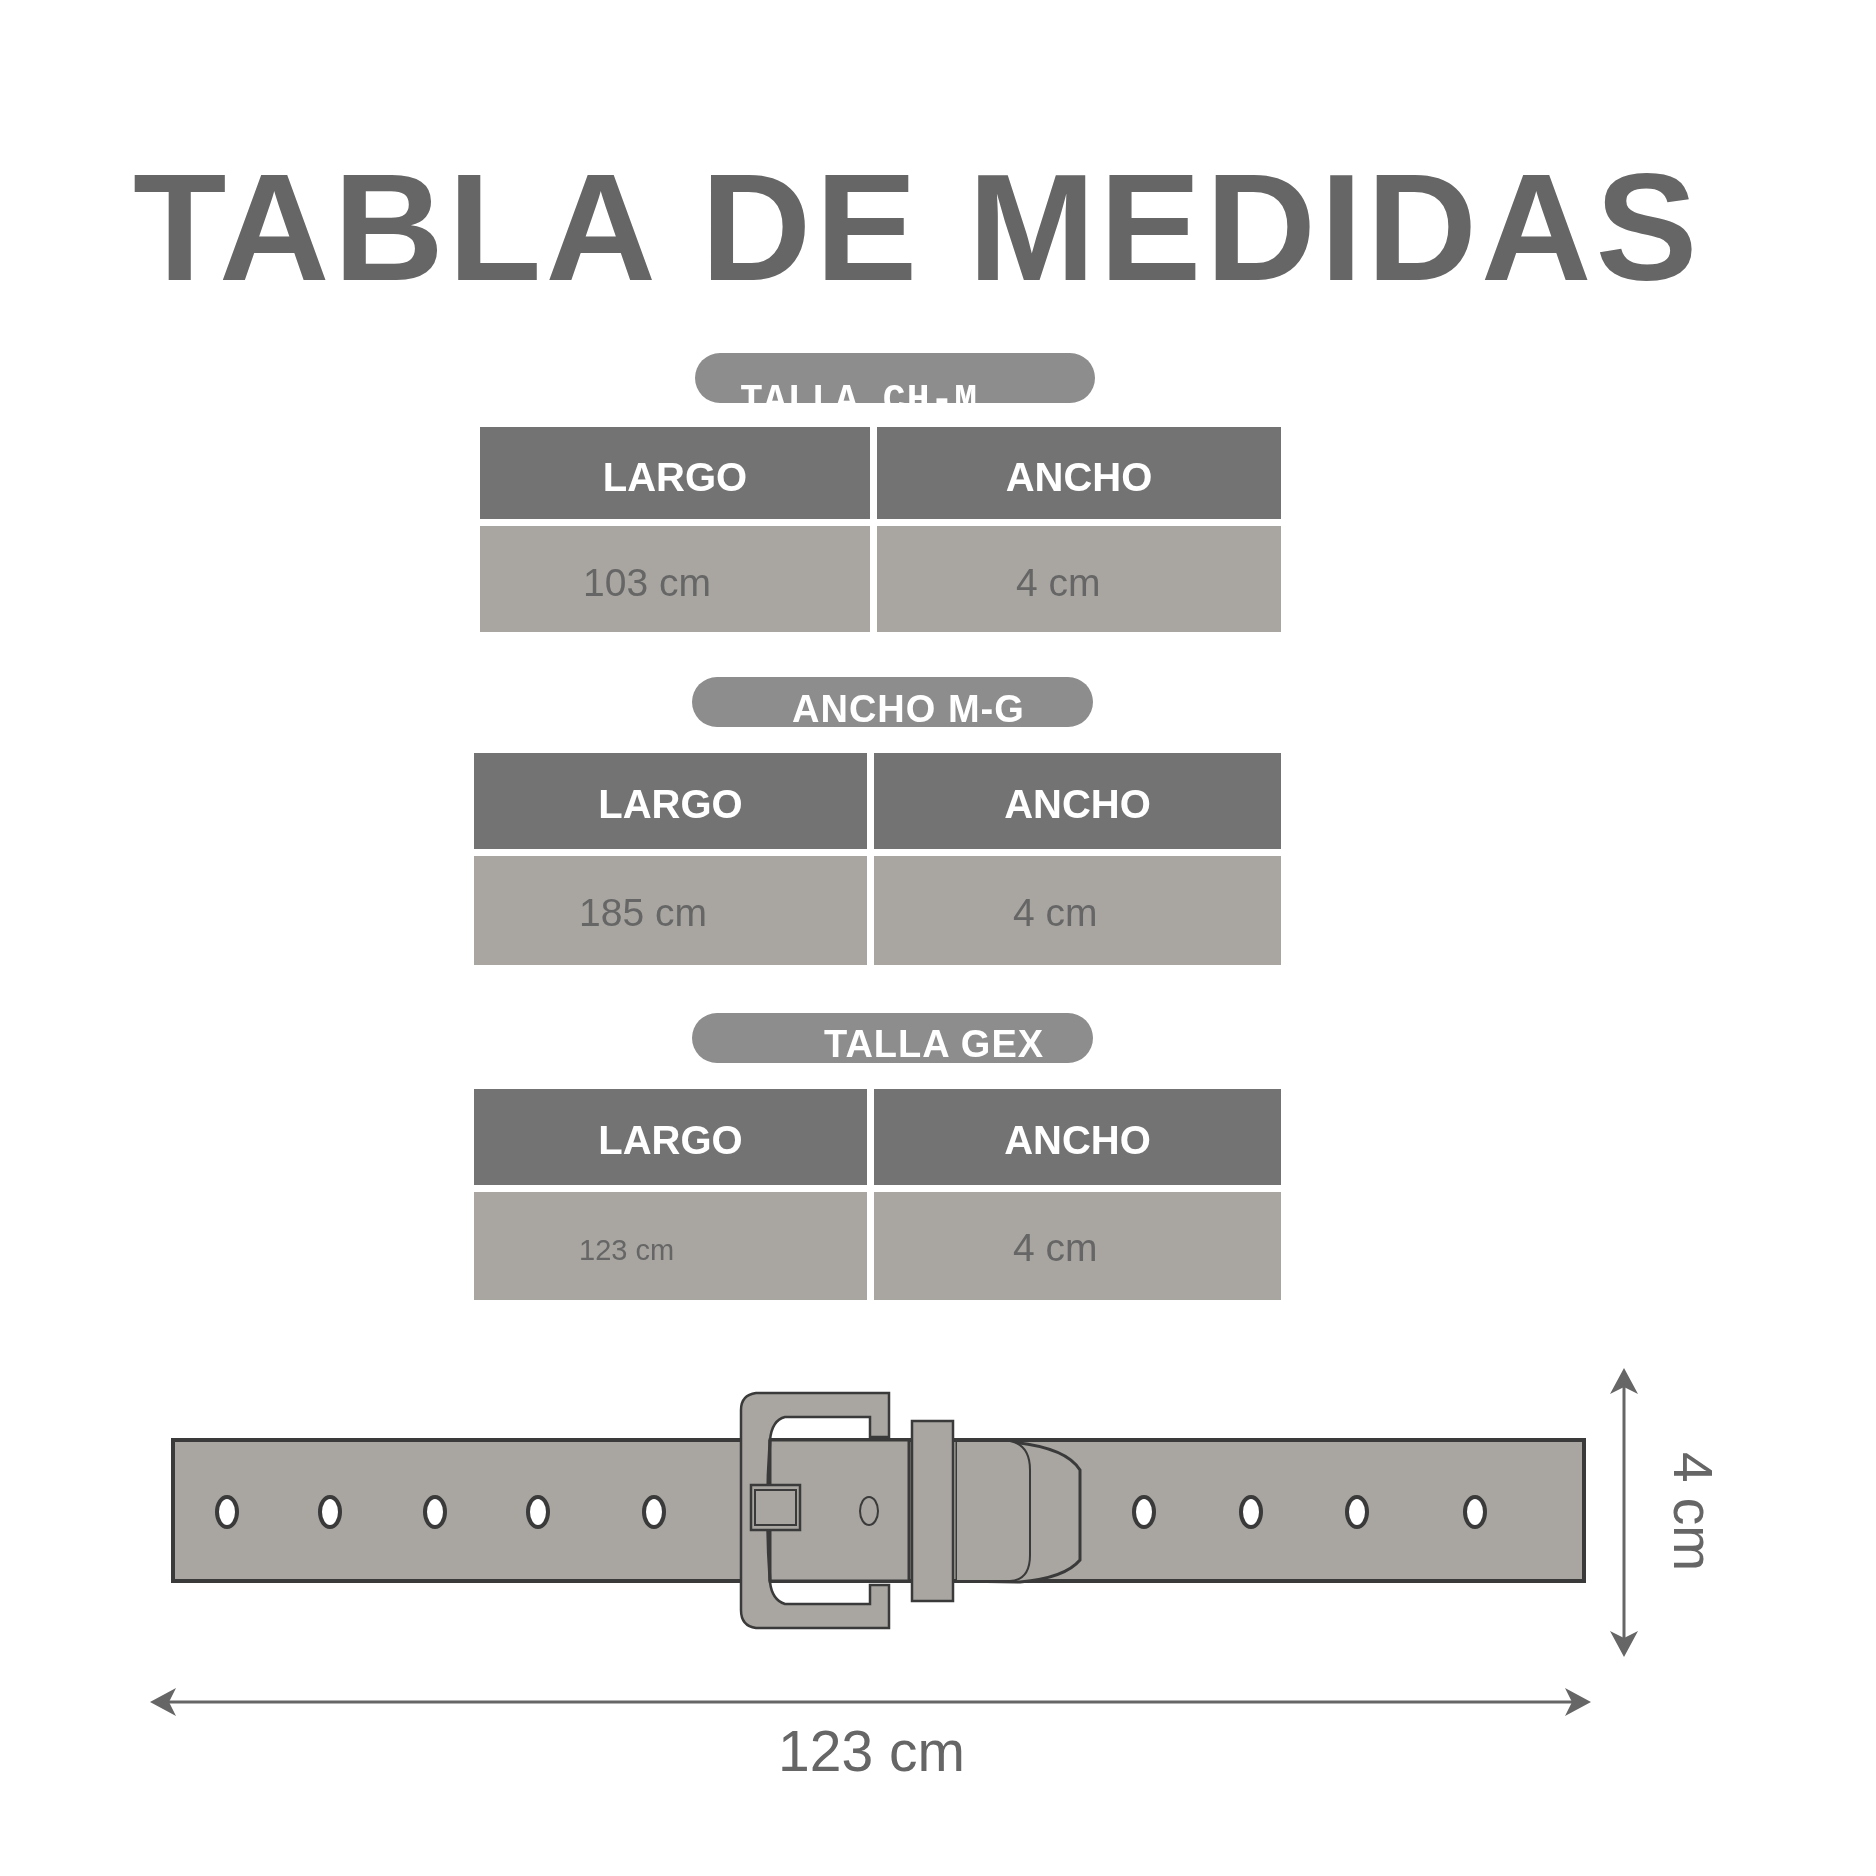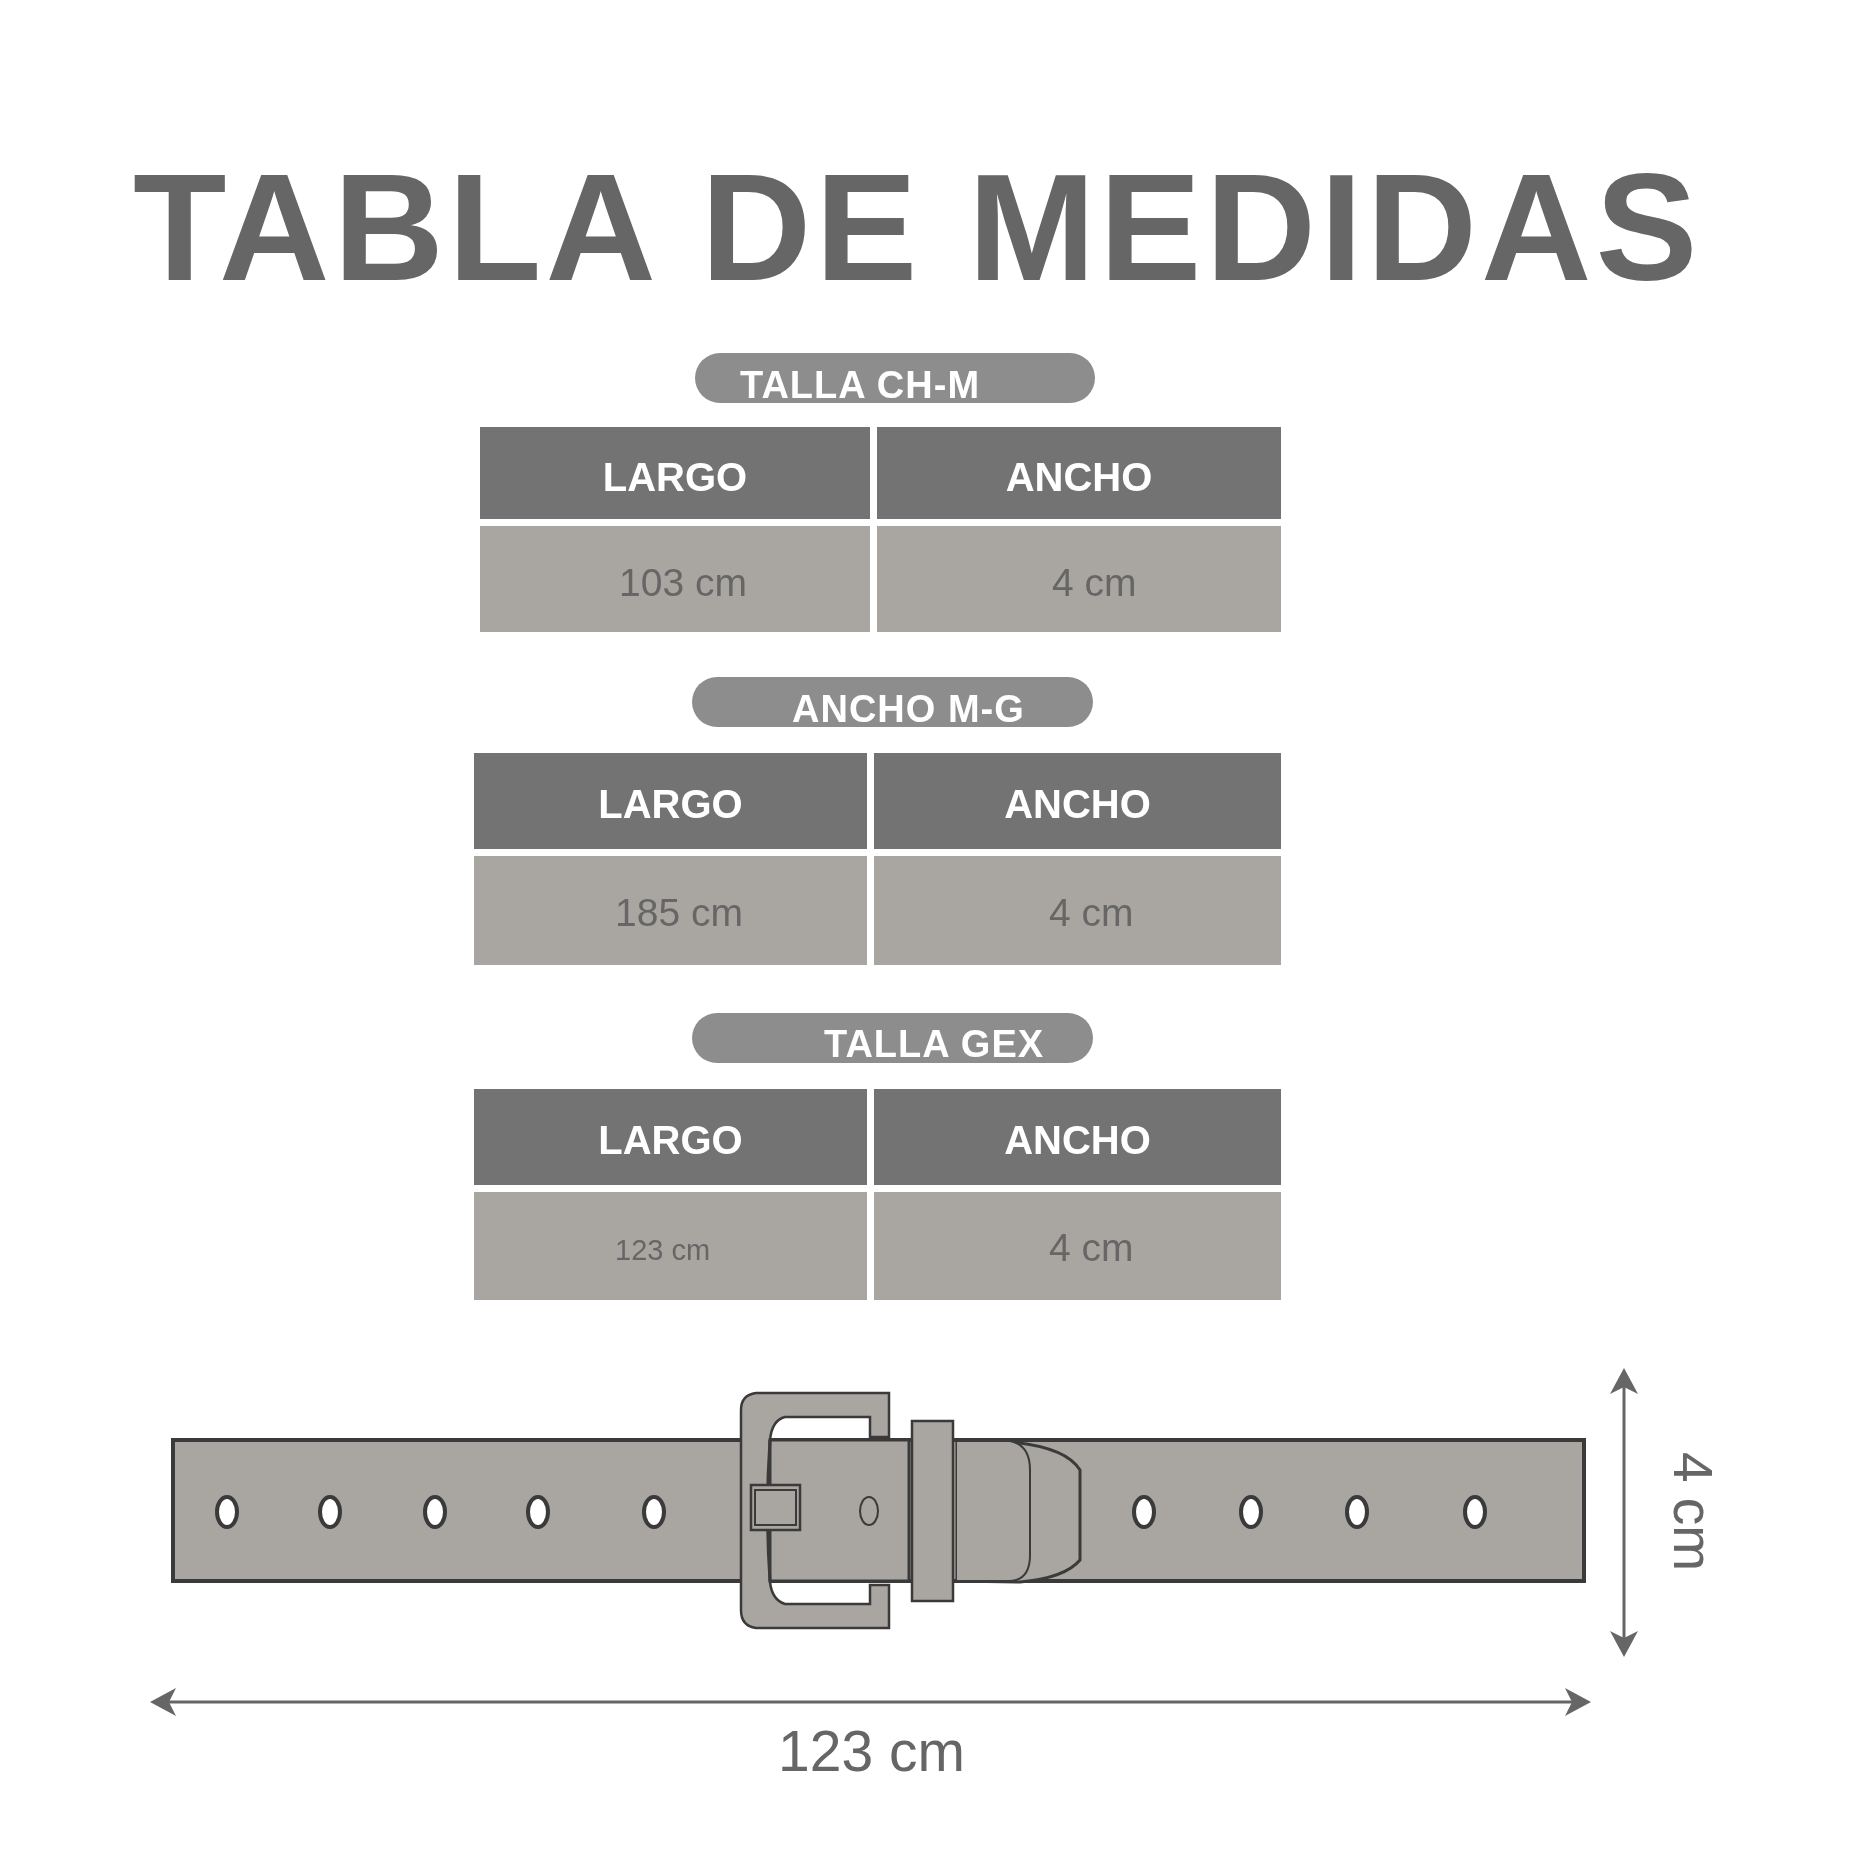--- a/index.html
+++ b/index.html
@@ -9,32 +9,32 @@
   .title { left:133px; top:150px; font-size:153px; font-weight:bold; color:#666666;
            letter-spacing:4px; white-space:nowrap; line-height:1;text-align:center; }
   .pill { position:absolute; background:#8e8d8d; border-radius:26px; height:50px; }
   .pill-text { position:absolute; color:#ffffff; font-weight:bold; font-size:38px;
                line-height:1; white-space:nowrap; letter-spacing:1px; }
   .cell { position:absolute; }
   .hdr { background:#737373; }
   .dat { background:#a9a6a1; }
   .hdr-text { position:absolute; color:#ffffff; font-weight:bold; font-size:40px;
               line-height:1; white-space:nowrap; left:0; right:0; text-align:center; }
-  .dat-text { position:absolute; color:#666666; font-size:39px; line-height:1; white-space:nowrap;margin-left:36px; }
+  .dat-text { position:absolute; color:#666666; font-size:39px; line-height:1; white-space:nowrap; }
   .dim-text { position:absolute; color:#666666; font-size:57px; line-height:1; white-space:nowrap; }
   svg { position:absolute; left:0; top:0; }
 </style>
 </head>
 <body>
 
 <div class="abs title">TABLA DE MEDIDAS</div>
 
 <div>
   <div class="pill" style="left:695px; top:353px; width:400px;">
-    <span class="pill-text" style="left:45px; top:13px;">TALLA CH-M</span>
+    <span class="pill-text" style="left:45px; top:29px;font-family:Liberation Mono, monospace;">TALLA CH-M</span>
   </div>
   <div class="cell hdr" style="left:480px; top:427px; width:390px; height:92px;">
     <span class="hdr-text" style="top:30px;">LARGO</span>
   </div>
   <div class="cell hdr" style="left:877px; top:427px; width:404px; height:92px;">
     <span class="hdr-text" style="top:30px;">ANCHO</span>
   </div>
   <div class="cell dat" style="left:480px; top:526px; width:390px; height:106px;">
     <span class="dat-text" style="left:103px; top:37px;">103 cm</span>
   </div>

